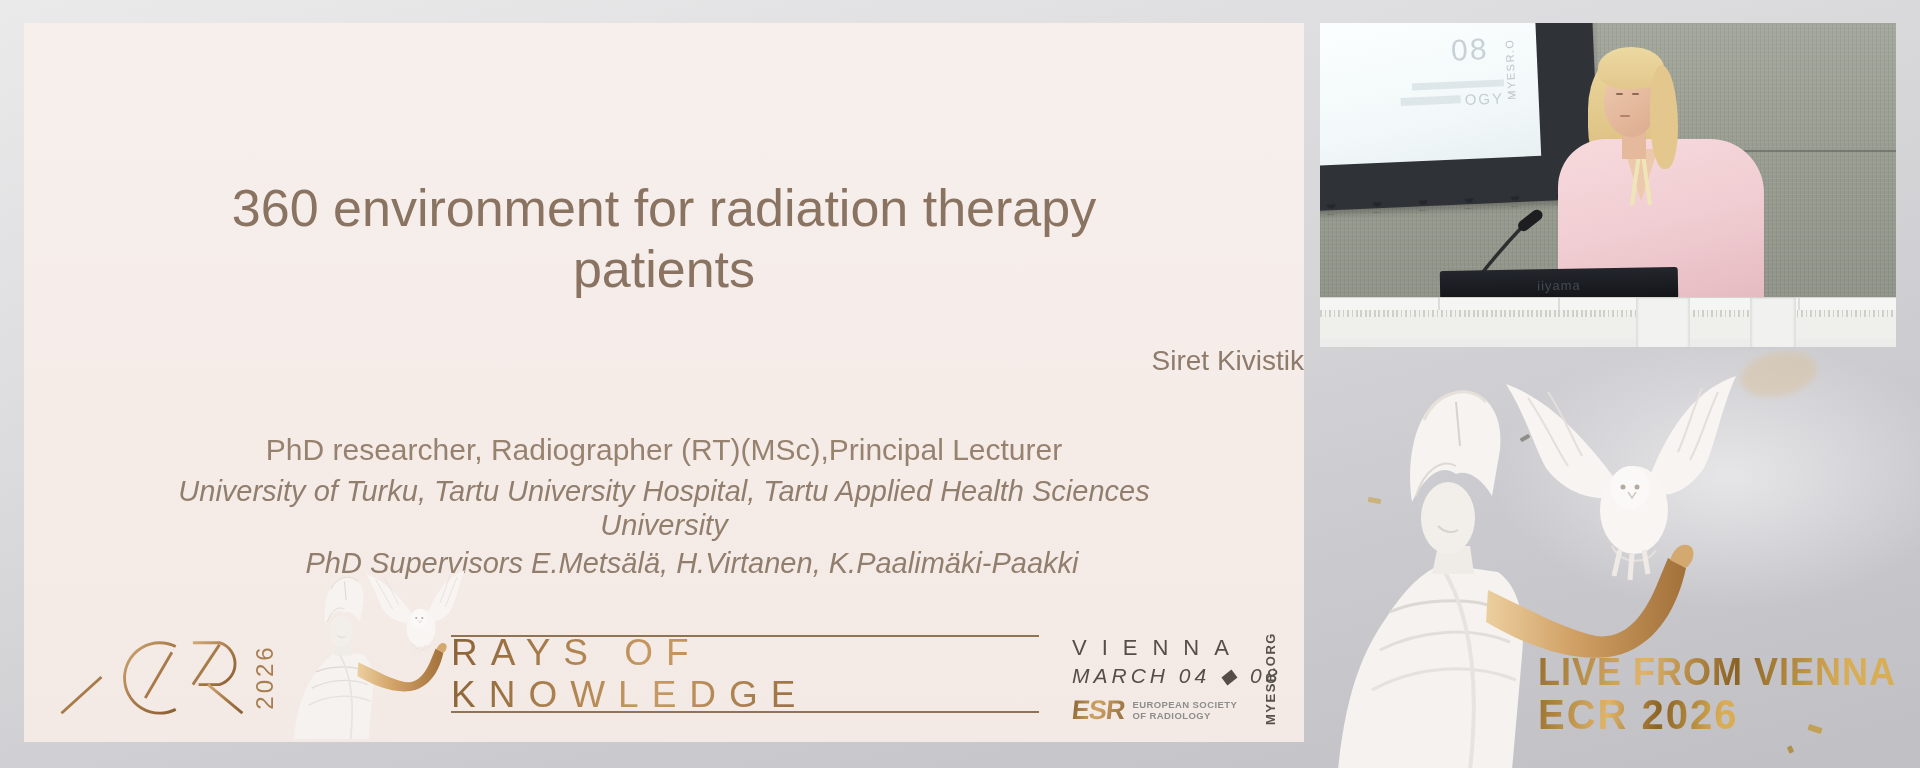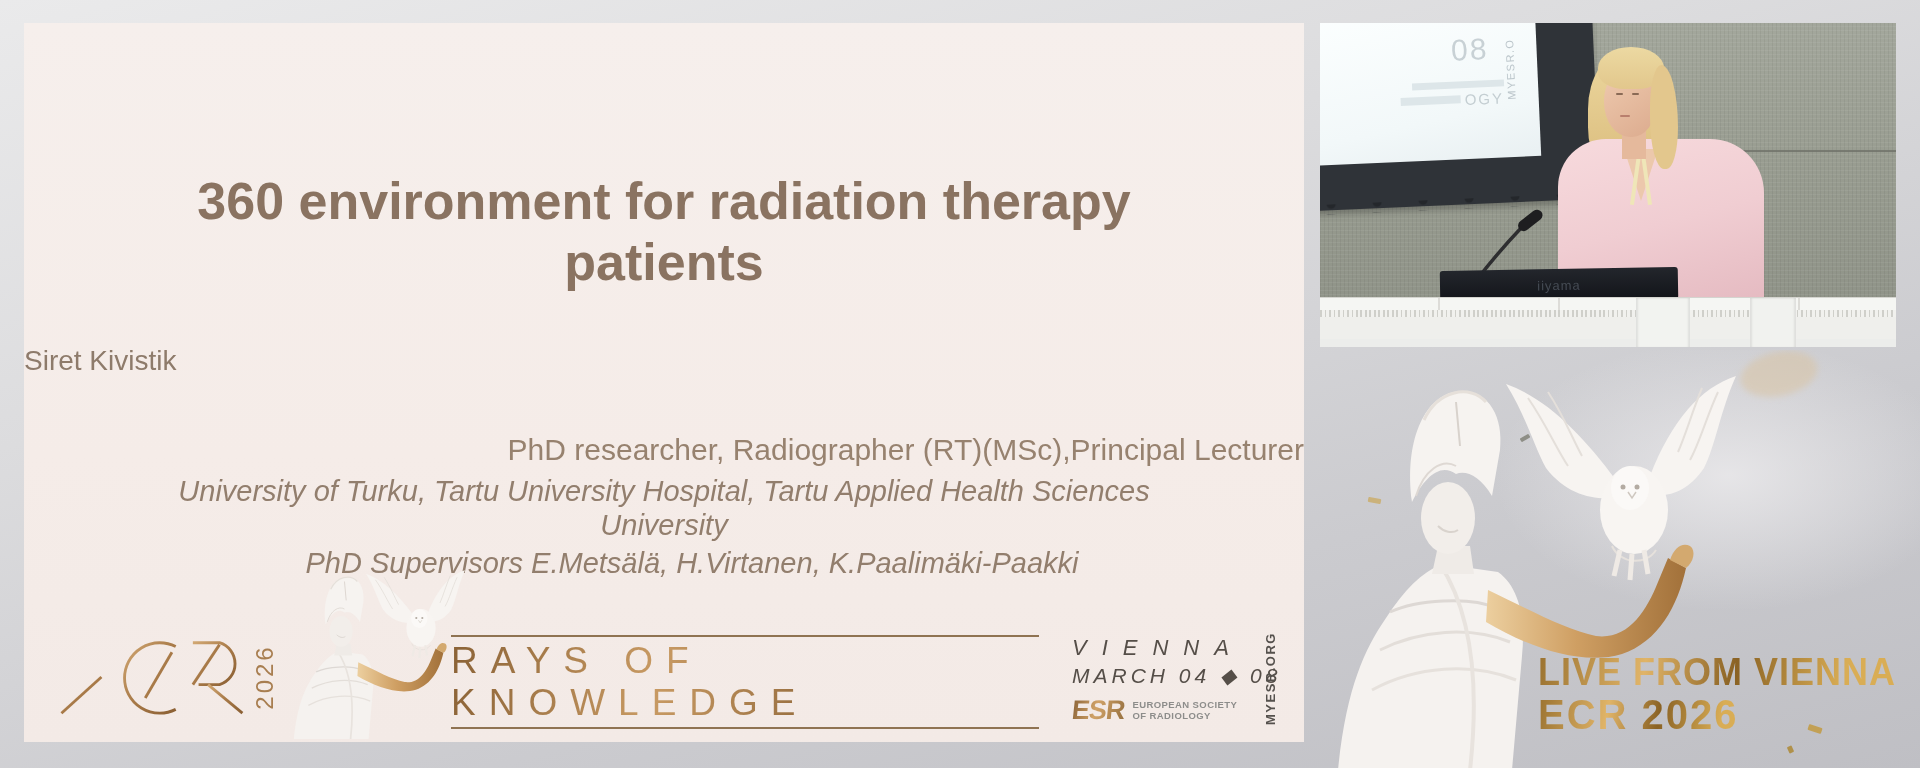--- a/index.html
+++ b/index.html
@@ -3,44 +3,44 @@
 <meta charset="utf-8">
 <style>
   html,body{margin:0;padding:0;background:#babac0;}
   *{box-sizing:border-box;font-family:"Liberation Sans",sans-serif;}
   #stage{position:relative;width:1920px;height:768px;overflow:hidden;
     background:linear-gradient(165deg,#eaeaeb 0%,#dcdcde 35%,#cbcbcf 70%,#bfbfc4 100%);}
 
   
   #slide{position:absolute;left:24px;top:23px;width:1280px;height:719px;
     background:linear-gradient(180deg,#f6efec 0%,#f5ece8 60%,#f3eae6 100%);overflow:hidden;}
-  .slide-title{position:absolute;left:140px;top:148px;width:1000px;text-align:center;
-    font-size:52px;line-height:1.18;color:#8a7361;font-weight:700;}
-  .slide-author{position:absolute;left:0;top:322px;width:100%;text-align:left;
+  .slide-title{position:absolute;left:140px;top:155px;width:1000px;text-align:center;
+    font-size:52px;line-height:1.18;color:#8a7361;font-weight:400;}
+  .slide-author{position:absolute;left:0;top:322px;width:100%;text-align:right;
     font-size:28px;color:#8e7b6b;}
-  .slide-role{position:absolute;left:0;top:410px;width:100%;text-align:right;
+  .slide-role{position:absolute;left:0;top:410px;width:100%;text-align:center;
     font-size:30px;color:#97826f;}
   .slide-affil{position:absolute;left:105px;top:452px;width:1070px;text-align:center;
     font-size:29px;line-height:1.17;font-style:italic;color:#927e6d;}
   .slide-superv{position:absolute;left:0;top:524px;width:100%;text-align:center;
     font-size:29px;font-style:italic;color:#927e6d;margin-left:28px;}
 
   
   .ecr-logo{position:absolute;left:26px;top:608px;}
   .ecr-year{position:absolute;left:196px;top:640px;width:90px;text-align:center;
     transform:rotate(-90deg);font-size:24px;letter-spacing:3px;color:#a87e50;font-weight:400;}
   .slide-statue{position:absolute;left:262px;top:536px;z-index:3;}
-  .rays{position:absolute;left:427px;top:612px;width:588px;height:94px;z-index:2;
+  .rays{position:absolute;left:427px;top:612px;width:588px;height:78px;z-index:2;
     border-top:2px solid #8f7352;border-bottom:2px solid #8f7352;
     display:flex;align-items:center;justify-content:center;}
   .rays span{font-size:37px;font-weight:300;letter-spacing:13px;
     background:linear-gradient(100deg,#8a6236 0%,#c89a63 35%,#9a7142 60%,#6f4f28 100%);
     -webkit-background-clip:text;background-clip:text;color:transparent;}
   .vienna-block{position:absolute;left:1048px;top:612px;width:190px;}
-  .vienna-city{font-size:22px;font-style:italic;letter-spacing:15px;color:#554e48;white-space:nowrap;}
+  .vienna-city{font-size:22px;letter-spacing:15px;color:#554e48;white-space:nowrap;}
   .vienna-dates{font-size:21px;font-style:italic;letter-spacing:4px;color:#554e48;white-space:nowrap;margin-top:3px;}
   .esr-row{display:flex;align-items:center;margin-top:7px;}
   .esr-mark{font-size:27px;font-weight:800;letter-spacing:-1px;transform:skewX(-6deg);
     background:linear-gradient(100deg,#8a6236,#d0a267 45%,#96703f);
     -webkit-background-clip:text;background-clip:text;color:transparent;}
   .esr-name{margin-left:8px;font-size:9.5px;line-height:1.15;color:#8d8d8b;letter-spacing:.4px;}
   .esr-name .b{font-weight:700;text-align:right;}
   .myesr{position:absolute;left:1186px;top:648px;width:120px;text-align:center;
     transform:rotate(-90deg);font-size:13px;font-weight:700;letter-spacing:1.5px;color:#55514d;}
 

